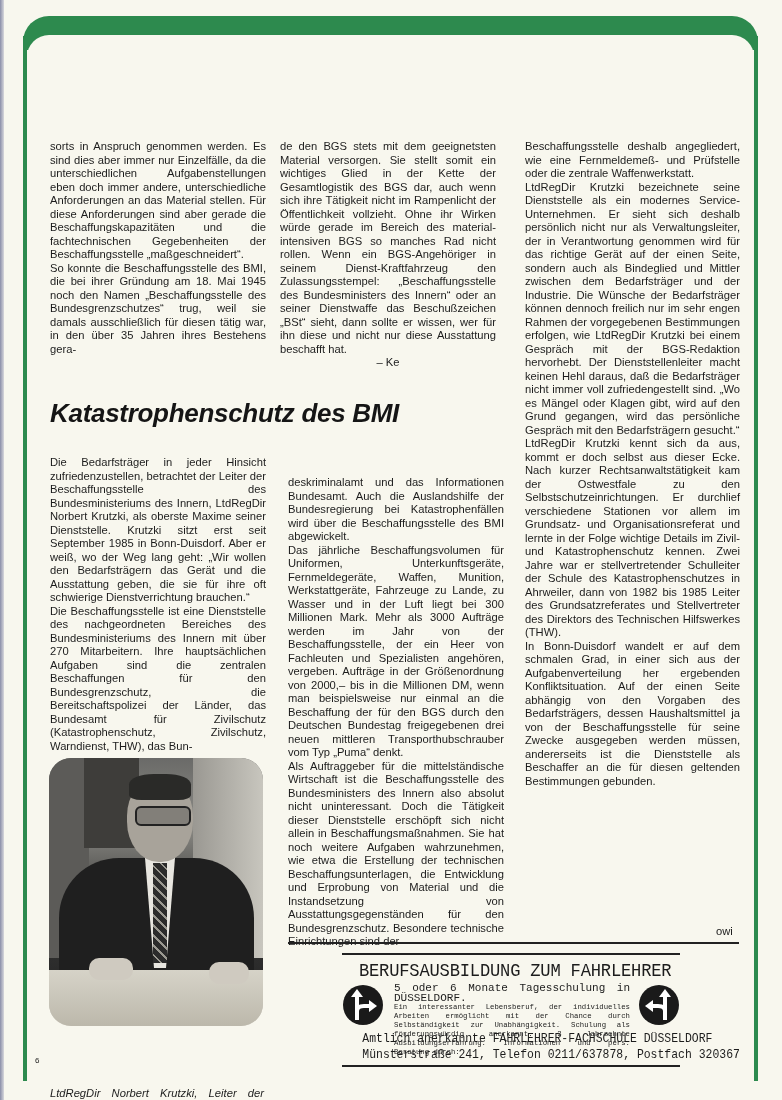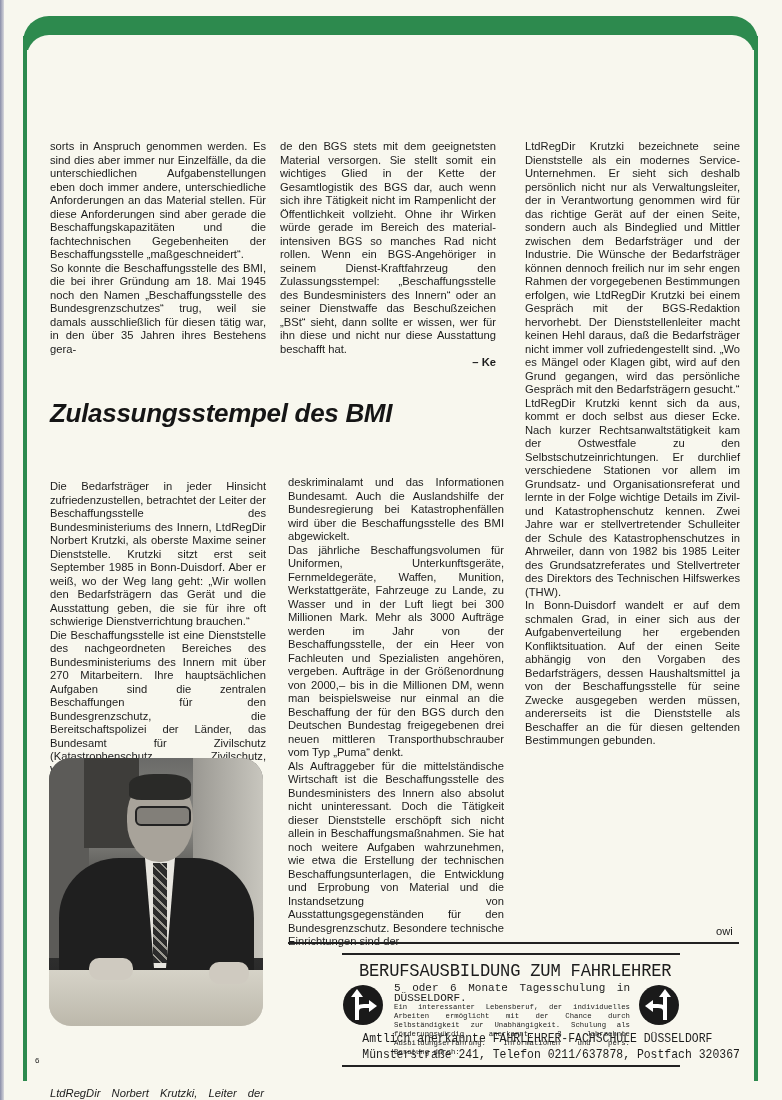--- a/index.html
+++ b/index.html
@@ -31,23 +31,23 @@
   .frame-right {
     position: absolute; right: 0; top: 20px; width: 4px; height: 1045px; background: #2d8a4e;
   }
   .col {
     position: absolute; font-size: 11.2px; line-height: 13.5px; text-align: justify;
   }
   .col p { margin: 0; }
   .col-a { left: 50px; top: 140px; width: 216px; }
   .col-b { left: 280px; top: 140px; width: 216px; }
   .col-c { left: 525px; top: 140px; width: 215px; }
-  .col-d { left: 50px; top: 480px; width: 216px; }
+  .col-d { left: 50px; top: 456px; width: 216px; }
   .col-e { left: 288px; top: 476px; width: 216px; }
-  .signoff { display: flex; justify-content: flex-end; font-weight: bold; }
+  .signoff { display: flex; justify-content: center; }
   .headline {
     position: absolute; left: 50px; top: 400px; width: 460px;
     font-family: "Liberation Sans", sans-serif; font-weight: bold; font-style: italic;
     font-size: 26px; line-height: 27px; letter-spacing: -0.3px; color: #151515;
   }
   .headline span { display: block; }
   .rule { position: absolute; height: 1.5px; background: #222; }
   .photo {
     position: absolute; left: 49px; top: 758px; width: 214px; height: 268px;
     border-radius: 22px; overflow: hidden;
@@ -104,33 +104,34 @@
 </div>
 <div class="col col-b">
   <p>de den BGS stets mit dem geeignetsten Material versorgen. Sie stellt somit ein wichtiges Glied in der Kette der Gesamtlogistik des BGS dar, auch wenn sich ihre Tätigkeit nicht im Rampenlicht der Öffentlichkeit vollzieht. Ohne ihr Wirken würde gerade im Bereich des material-intensiven BGS so manches Rad nicht rollen. Wenn ein BGS-Angehöriger in seinem Dienst-Kraftfahrzeug den Zulassungsstempel: „Beschaffungsstelle des Bundesministers des Innern“ oder an seiner Dienstwaffe das Beschußzeichen „BSt“ sieht, dann sollte er wissen, wer für ihn diese und nicht nur diese Ausstattung beschafft hat.</p>
   <p class="signoff">
       <span></span>
       <span>– Ke</span>
     </p>
 </div>
 
 <h1 class="headline" style="margin:0;">
-  <span>Zulassungsstempel des BMI</span>
+  <span>Katastrophenschutz des BMI</span>
 </h1>
 
 <div class="col col-d">
   <p>Die Bedarfsträger in jeder Hinsicht zufriedenzustellen, betrachtet der Leiter der Beschaffungsstelle des Bundesministeriums des Innern, LtdRegDir Norbert Krutzki, als oberste Maxime seiner Dienststelle. Krutzki sitzt erst seit September 1985 in Bonn-Duisdorf. Aber er weiß, wo der Weg lang geht: „Wir wollen den Bedarfsträgern das Gerät und die Ausstattung geben, die sie für ihre oft schwierige Dienstverrichtung brauchen.“</p>
   <p>Die Beschaffungsstelle ist eine Dienststelle des nachgeordneten Bereiches des Bundesministeriums des Innern mit über 270 Mitarbeitern. Ihre hauptsächlichen Aufgaben sind die zentralen Beschaffungen für den Bundesgrenzschutz, die Bereitschaftspolizei der Länder, das Bundesamt für Zivilschutz (Katastrophenschutz, Zivilschutz, Warndienst, THW), das Bun-</p>
 </div>
 <div class="col col-e">
   <p>deskriminalamt und das Informationen Bundesamt. Auch die Auslandshilfe der Bundesregierung bei Katastrophenfällen wird über die Beschaffungsstelle des BMI abgewickelt.</p>
   <p>Das jährliche Beschaffungsvolumen für Uniformen, Unterkunftsgeräte, Fernmeldegeräte, Waffen, Munition, Werkstattgeräte, Fahrzeuge zu Lande, zu Wasser und in der Luft liegt bei 300 Millionen Mark. Mehr als 3000 Aufträge werden im Jahr von der Beschaffungsstelle, der ein Heer von Fachleuten und Spezialisten angehören, vergeben. Aufträge in der Größenordnung von 2000,– bis in die Millionen DM, wenn man beispielsweise nur einmal an die Beschaffung der für den BGS durch den Deutschen Bundestag freigegebenen drei neuen mittleren Transporthubschrauber vom Typ „Puma“ denkt.</p>
   <p>Als Auftraggeber für die mittelständische Wirtschaft ist die Beschaffungsstelle des Bundesministers des Innern also absolut nicht uninteressant. Doch die Tätigkeit dieser Dienststelle erschöpft sich nicht allein in Beschaffungsmaßnahmen. Sie hat noch weitere Aufgaben wahrzunehmen, wie etwa die Erstellung der technischen Beschaffungsunterlagen, die Entwicklung und Erprobung von Material und die Instandsetzung von Ausstattungsgegenständen für den Bundesgrenzschutz. Besondere technische Einrichtungen sind der</p>
 </div>
 <div class="col col-c">
+  <p>Beschaffungsstelle deshalb angegliedert, wie eine Fernmeldemeß- und Prüfstelle oder die zentrale Waffenwerkstatt.</p>
   <p>LtdRegDir Krutzki bezeichnete seine Dienststelle als ein modernes Service-Unternehmen. Er sieht sich deshalb persönlich nicht nur als Verwaltungsleiter, der in Verantwortung genommen wird für das richtige Gerät auf der einen Seite, sondern auch als Bindeglied und Mittler zwischen dem Bedarfsträger und der Industrie. Die Wünsche der Bedarfsträger können dennoch freilich nur im sehr engen Rahmen der vorgegebenen Bestimmungen erfolgen, wie LtdRegDir Krutzki bei einem Gespräch mit der BGS-Redaktion hervorhebt. Der Dienststellenleiter macht keinen Hehl daraus, daß die Bedarfsträger nicht immer voll zufriedengestellt sind. „Wo es Mängel oder Klagen gibt, wird auf den Grund gegangen, wird das persönliche Gespräch mit den Bedarfsträgern gesucht.“</p>
   <p>LtdRegDir Krutzki kennt sich da aus, kommt er doch selbst aus dieser Ecke. Nach kurzer Rechtsanwaltstätigkeit kam der Ostwestfale zu den Selbstschutzeinrichtungen. Er durchlief verschiedene Stationen vor allem im Grundsatz- und Organisationsreferat und lernte in der Folge wichtige Details im Zivil- und Katastrophenschutz kennen. Zwei Jahre war er stellvertretender Schulleiter der Schule des Katastrophenschutzes in Ahrweiler, dann von 1982 bis 1985 Leiter des Grundsatzreferates und Stellvertreter des Direktors des Technischen Hilfswerkes (THW).</p>
   <p>In Bonn-Duisdorf wandelt er auf dem schmalen Grad, in einer sich aus der Aufgabenverteilung her ergebenden Konfliktsituation. Auf der einen Seite abhängig von den Vorgaben des Bedarfsträgers, dessen Haushaltsmittel ja von der Beschaffungsstelle für seine Zwecke ausgegeben werden müssen, andererseits ist die Dienststelle als Beschaffer an die für diesen geltenden Bestimmungen gebunden.</p>
   <p class="signoff" style="margin:0;"></p>
 </div>
 <div style="position:absolute; left:716px; top:925px; font-size:11.2px;text-align:center;">owi</div>
 
 <div class="rule" style="left:288px; top:942px; width:451px;"></div>
 
 <div class="photo">

